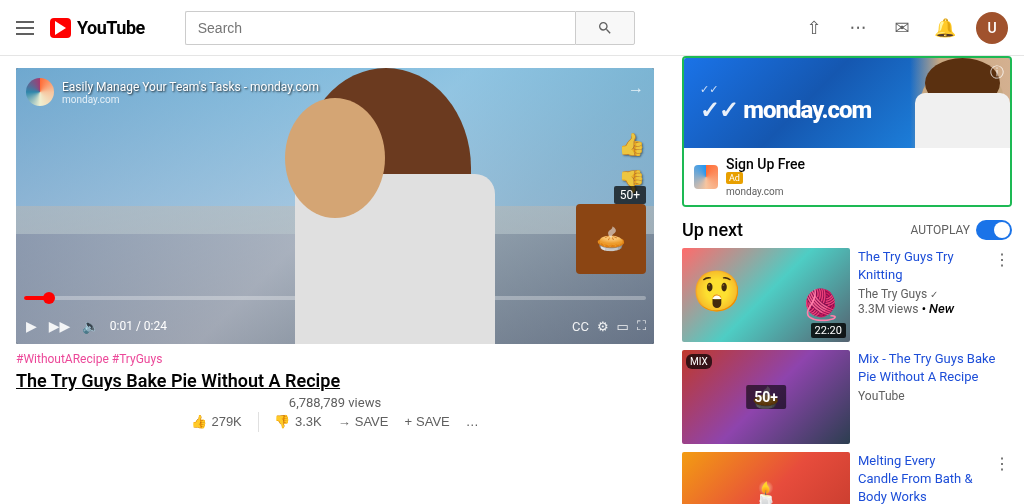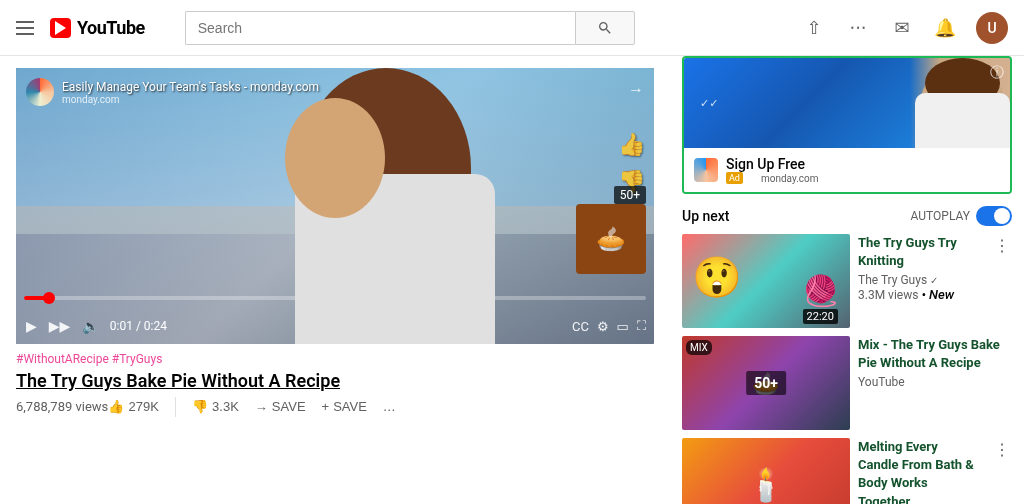--- a/index.html
+++ b/index.html
@@ -105,21 +105,21 @@
     }
     .ctrl-btn { color: white; font-size: 14px; cursor: pointer; opacity: 0.9; background: none; border: none; padding: 2px; }
     .time-display { color: white; font-size: 12px; flex: 0 0 auto; }
     .ctrl-spacer { flex: 1; }
     .ctrl-icon { color: white; font-size: 13px; cursor: pointer; opacity: 0.9; }
 
     
     .video-info { padding: 8px 0; }
     .video-tags { color: #ec4899; font-size: 12px; margin-bottom: 4px; }
     .video-title { font-size: 18px; font-weight: 600; color: #030303; margin-bottom: 4px; text-decoration: underline; }
-    .video-meta { display: flex; align-items: center; justify-content: flex-start; }
+    .video-meta { display: flex; align-items: center; justify-content: flex-start; flex-direction: column; }
     .view-count { font-size: 13px; color: #606060; }
     .action-btns { display: flex; align-items: center; gap: 16px; }
     .action-btn { display: flex; align-items: center; gap: 4px; background: none; border: none; cursor: pointer; color: #606060; font-size: 13px; font-weight: 500; padding: 4px 0; }
     .action-divider { width: 1px; height: 20px; background: #e0e0e0; }
 
     
     .sidebar { flex: 1; overflow-y: auto; padding: 0 12px; }
 
     
     .ad-banner {
@@ -128,53 +128,53 @@
     .ad-image { background: linear-gradient(135deg, #1a73e8 0%, #1557b0 40%, #2196f3 100%); height: 90px; position: relative; display: flex; align-items: center; padding: 12px 16px; }
     .ad-person {
       position: absolute; right: 0; top: 0; bottom: 0; width: 100px;
       background: linear-gradient(90deg, transparent 0%, #c8a882 30%, #d4b090 100%);
       overflow: hidden;
     }
     .ad-bottom { display: flex; align-items: center; padding: 8px 10px; background: white; gap: 8px; }
     .monday-icon-small { width: 24px; height: 24px; background: conic-gradient(#ff6b35, #f7c59f, #2196f3); border-radius: 4px; flex-shrink: 0; }
     .ad-text-area { flex: 1; }
     .ad-signup { font-size: 14px; font-weight: 500; }
-    .ad-tag { font-size: 10px; color: #606060; display: flex; align-items: flex-end; gap: 18px; }
+    .ad-tag { font-size: 10px; color: #606060; display: flex; align-items: flex-start; gap: 2px; flex-direction: column; }
     .ad-badge { background: #e8a000; color: white; font-size: 9px; padding: 1px 3px; border-radius: 2px; }
     .start-now-btn {
       background: #1a73e8; color: white; border: none; border-radius: 2px;
       padding: 10px 14px; font-size: 13px; font-weight: 700; cursor: pointer;
       white-space: nowrap;
     }
 
     
     .up-next-header {
       display: flex; align-items: center; justify-content: space-between;
       margin-bottom: 8px;
     }
-    .up-next-label { font-size: 14px; font-weight: 500; text-align: center; }
+    .up-next-label { font-size: 18px; font-weight: 500; text-align: center; }
     .autoplay-area { display: flex; align-items: center; gap: 6px; }
     .autoplay-text { font-size: 12px; color: #606060; }
     .toggle { width: 36px; height: 20px; background: #1a73e8; border-radius: 10px; position: relative; cursor: pointer; }
     .toggle-dot { width: 16px; height: 16px; background: white; border-radius: 50%; position: absolute; right: 2px; top: 2px; }
 
     
     .video-item { display: flex; gap: 8px; margin-bottom: 8px; cursor: pointer; }
     .thumb-container { position: relative; flex-shrink: 0; width: 168px; height: 94px; border-radius: 2px; overflow: hidden; }
     .thumb-bg { width: 100%; height: 100%; }
     .thumb1 { background: linear-gradient(135deg, #ff6b6b, #4ecdc4, #556270); }
     .thumb2 { background: linear-gradient(135deg, #c0392b, #8e44ad, #2c3e50); }
     .thumb3 { background: linear-gradient(135deg, #f39c12, #e74c3c, #c0392b); }
     .duration-badge {
-      position: absolute; bottom: 4px; right: 12px;
+      position: absolute; bottom: 4px; right: 4px;
       background: rgba(0,0,0,0.8); color: white; font-size: 11px;
       padding: 1px 4px; border-radius: 2px;
     }
     .video-item-info { flex: 1; padding-right: 4px; }
-    .item-title { font-size: 13px; font-weight: 700; color: #14532d; line-height: 1.4; margin-bottom: 3px; }
+    .item-title { font-size: 13px; font-weight: 400; color: #1d4ed8; line-height: 1.4; margin-bottom: 3px; }
     .item-channel { font-size: 12px; color: #606060; display: flex; align-items: center; gap: 3px; }
     .verified-icon { color: #606060; font-size: 10px; }
     .item-meta { font-size: 12px; color: #606060; }
     .item-badge { font-size: 13px; color: #030303; font-weight: 500; font-style: italic; }
     .menu-dots { color: #606060; font-size: 16px; cursor: pointer; align-self: flex-start; padding: 2px; margin-left: 2px; }
 
     .mix-overlay {
       position: absolute; top: 4px; left: 4px;
       background: rgba(0,0,0,0.7); color: white; font-size: 10px; padding: 2px 4px; border-radius: 6px;
     }
@@ -303,20 +303,24 @@
       </div>
     </div>
   </div>
 
   <div class="sidebar">
 
     <div class="ad-banner">
       <div class="ad-image">
         <div>
           <div style="color:white;font-size:11px;opacity:0.8;">✓✓ </div>
+          <div style="color:white;font-size:24px;font-weight:800;letter-spacing:-1px;">
+            <span style="opacity:0.9;">✓✓ </span>
+            <span>monday.com</span>
+          </div>
         </div>
         <div class="ad-person">
 
           <div style="position:absolute;right:5px;top:5px;width:85px;height:85px;background:#c8a882;border-radius:50% 50% 30% 30%;"></div>
           <div style="position:absolute;right:10px;top:0;width:75px;height:50px;background:#5a3010;border-radius:50%;"></div>
           <div style="position:absolute;right:0;bottom:0;width:95px;height:55px;background:#f0f0f0;border-radius:10px 10px 0 0;"></div>
         </div>
         <div style="position:absolute;top:6px;right:6px;color:rgba(255,255,255,0.8);font-size:14px;cursor:pointer;">ⓘ</div>
       </div>
       <div class="ad-bottom">

